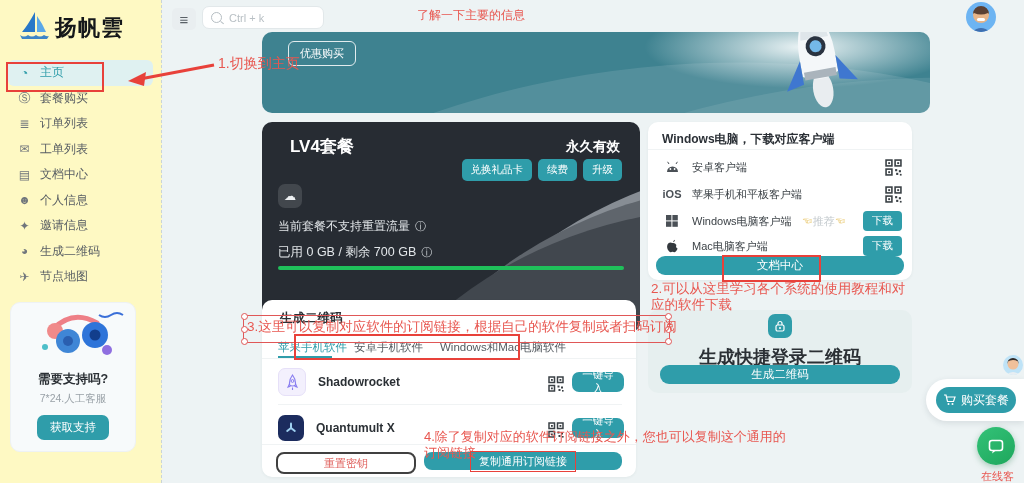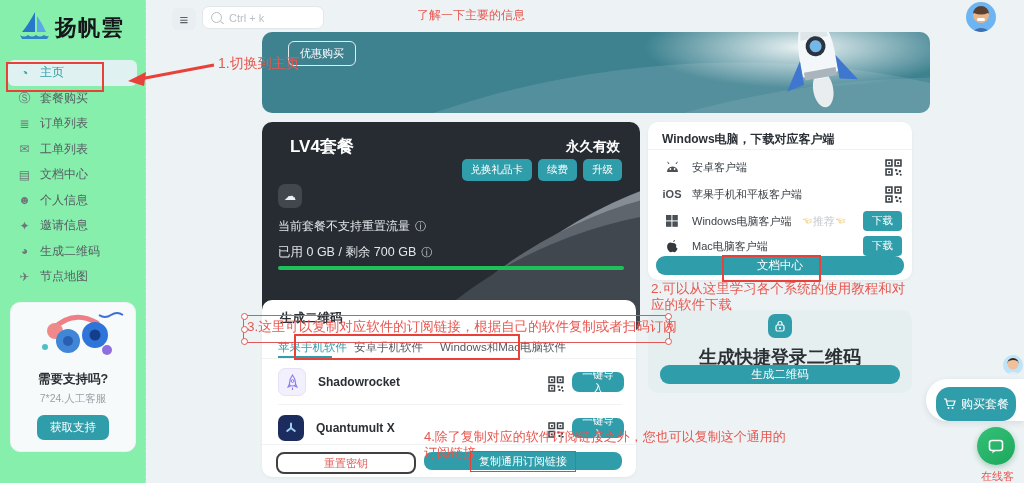--- a/index.html
+++ b/index.html
@@ -3,21 +3,21 @@
 <meta charset="utf-8">
 <style>
   html,body{margin:0;padding:0;background:#dfe7e9;}
   #app{position:relative;width:1024px;height:483px;background:#edf3f4;overflow:hidden;
        font-family:"Liberation Sans",sans-serif;-webkit-font-smoothing:antialiased;}
   .abs{position:absolute;}
   .teal-btn{background:#2f9daa;color:#fff;border:none;border-radius:7px;
             display:flex;align-items:center;justify-content:center;cursor:pointer;
             font-family:"Liberation Sans",sans-serif;}
   
-  #sidebar{position:absolute;left:0;top:0;width:146px;height:483px;background:#86efac;
+  #sidebar{position:absolute;left:0;top:0;width:162px;height:483px;background:#fef9c3;
            border-right:1px dashed #c9d4d8;box-sizing:border-box;}
   .logo{display:flex;align-items:center;gap:3px;padding:8px 4px 12px 16px;}
   .logo-text{font-family:"DejaVu Serif",serif;font-weight:bold;font-size:22px;color:#15181b;letter-spacing:1px;}
   .menu{padding:0 8px;}
   .mi{display:flex;align-items:center;gap:9px;height:25.5px;padding:0 10px;border-radius:6px;
       font-size:12px;color:#575d63;cursor:pointer;}
   .mi .ic{font-size:12px;color:#70767c;width:13px;text-align:center;}
   .mi.active{background:#dff1f1;color:#2f9daa;}
   .mi.active .ic{color:#2f9daa;}
   #support-card{position:absolute;left:10px;top:302px;width:126px;height:150px;background:#f7fafb;
@@ -101,21 +101,21 @@
   .app-name{font-size:12px;font-weight:bold;color:#2b3035;}
   .app-right{margin-left:auto;display:flex;align-items:flex-end;gap:8px;}
   .import-btn{font-size:10.5px;width:52px;height:20px;border-radius:7px;}
   #reset-btn{position:absolute;left:14px;top:152px;width:136px;height:18px;background:#fff;
              border:2px solid #404040;color:#e0635f;border-radius:8px;font-size:11px;
              display:flex;align-items:center;justify-content:center;cursor:pointer;}
   #copy-btn{position:absolute;left:162px;top:152px;width:198px;height:18px;font-size:11px;border-radius:8px;}
   
   #buy-wrap{left:926px;top:379px;width:98px;height:42px;background:#fff;border-radius:21px 0 0 21px;
             box-shadow:0 2px 6px rgba(40,60,70,0.12);}
-  #buy-btn{position:absolute;left:10px;top:8px;width:80px;height:34px;border-radius:14px;font-size:12px;gap:5px;}
+  #buy-btn{position:absolute;left:10px;top:8px;width:80px;height:26px;border-radius:14px;font-size:12px;gap:5px;}
   #chat-btn{left:977px;top:427px;width:38px;height:38px;border-radius:50%;cursor:pointer;
             background:linear-gradient(145deg,#33c278,#1ea75c);box-shadow:0 2px 6px rgba(30,120,70,0.35);
             display:flex;align-items:center;justify-content:center;}
   #chat-label{left:981px;top:469px;font-size:11px;color:#e85750;}
   #avatar-mini{left:1003px;top:355px;width:20px;height:20px;border-radius:50%;background:#bfe3f7;overflow:hidden;}
   
   .anno{z-index:50;pointer-events:none;}
   .anno-text{color:#e85750;}
   #anno1-box{left:6px;top:62px;width:94px;height:26px;border:2px solid #e8413a;}
   #anno1-text{left:218px;top:55px;font-size:14px;}

